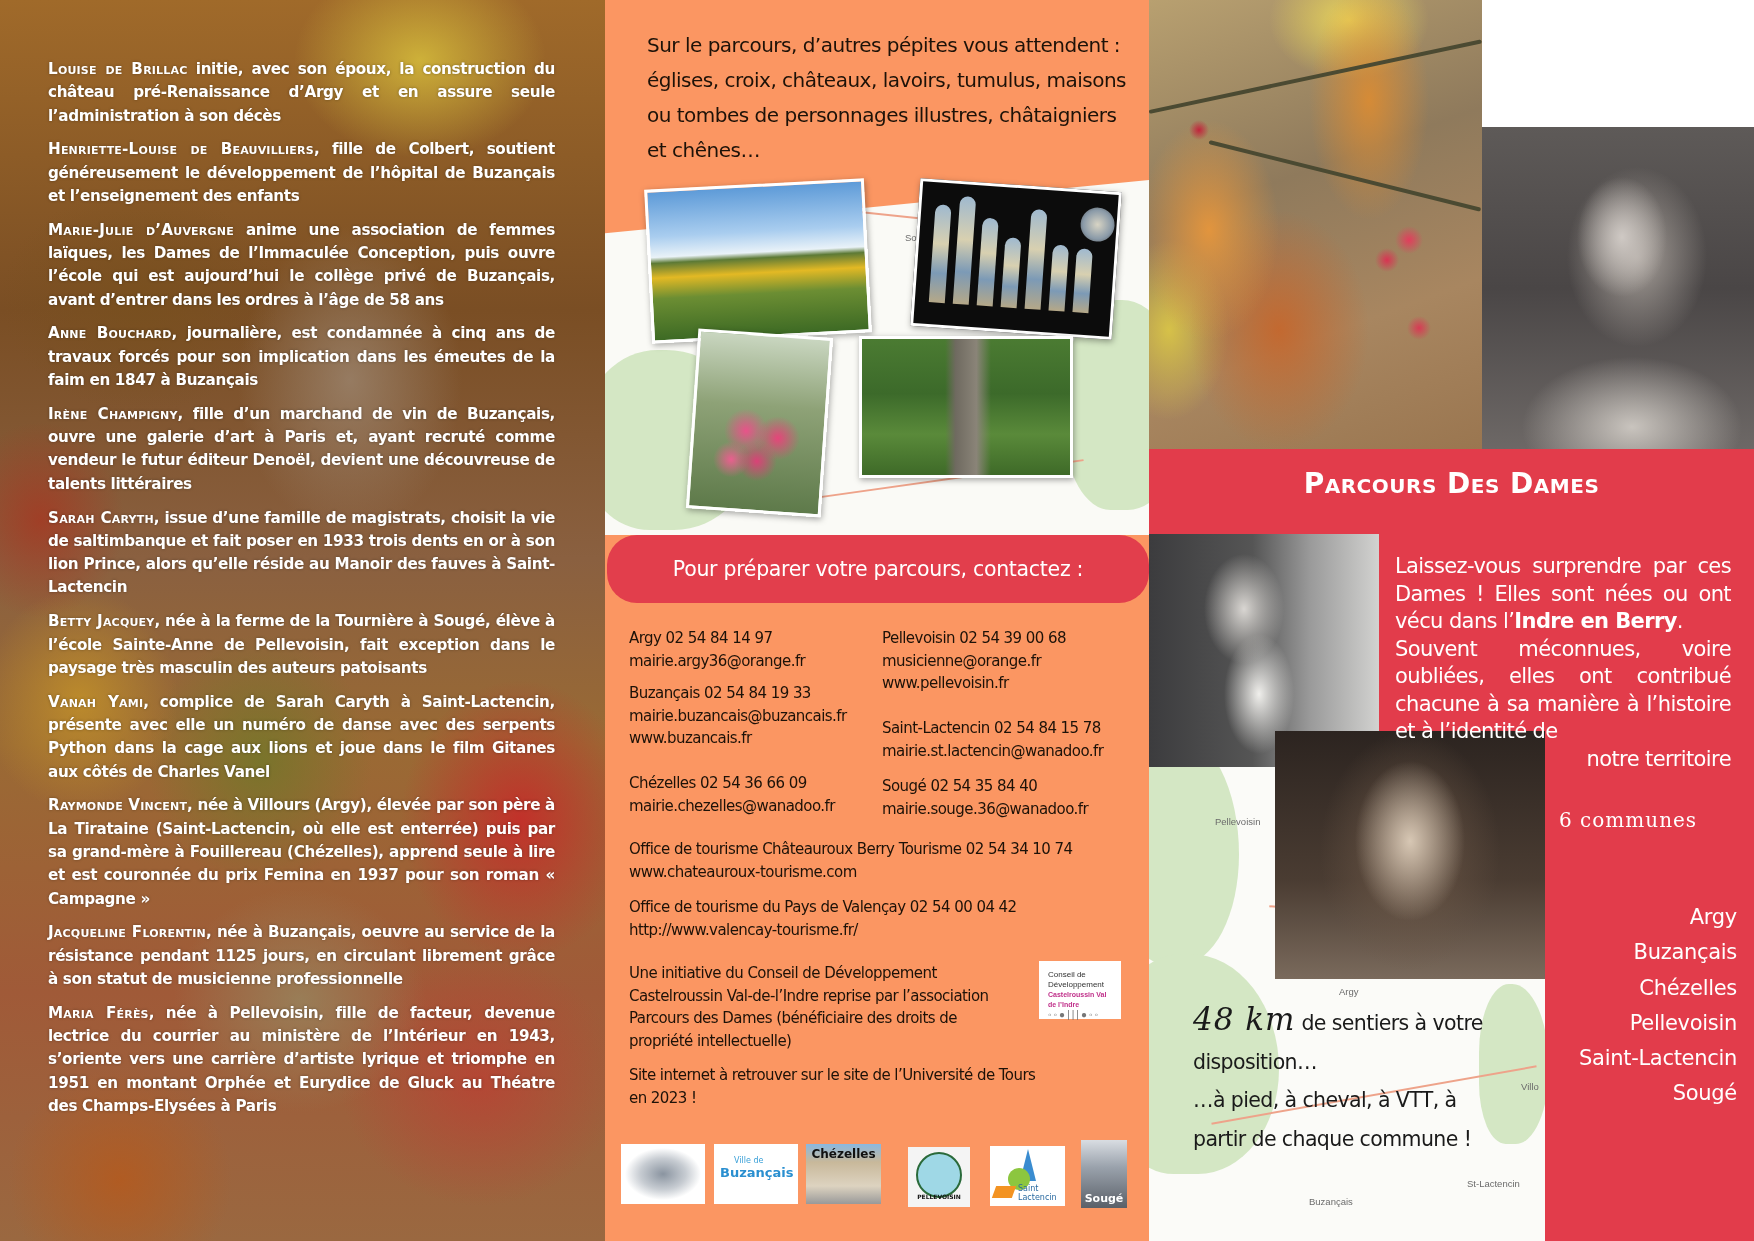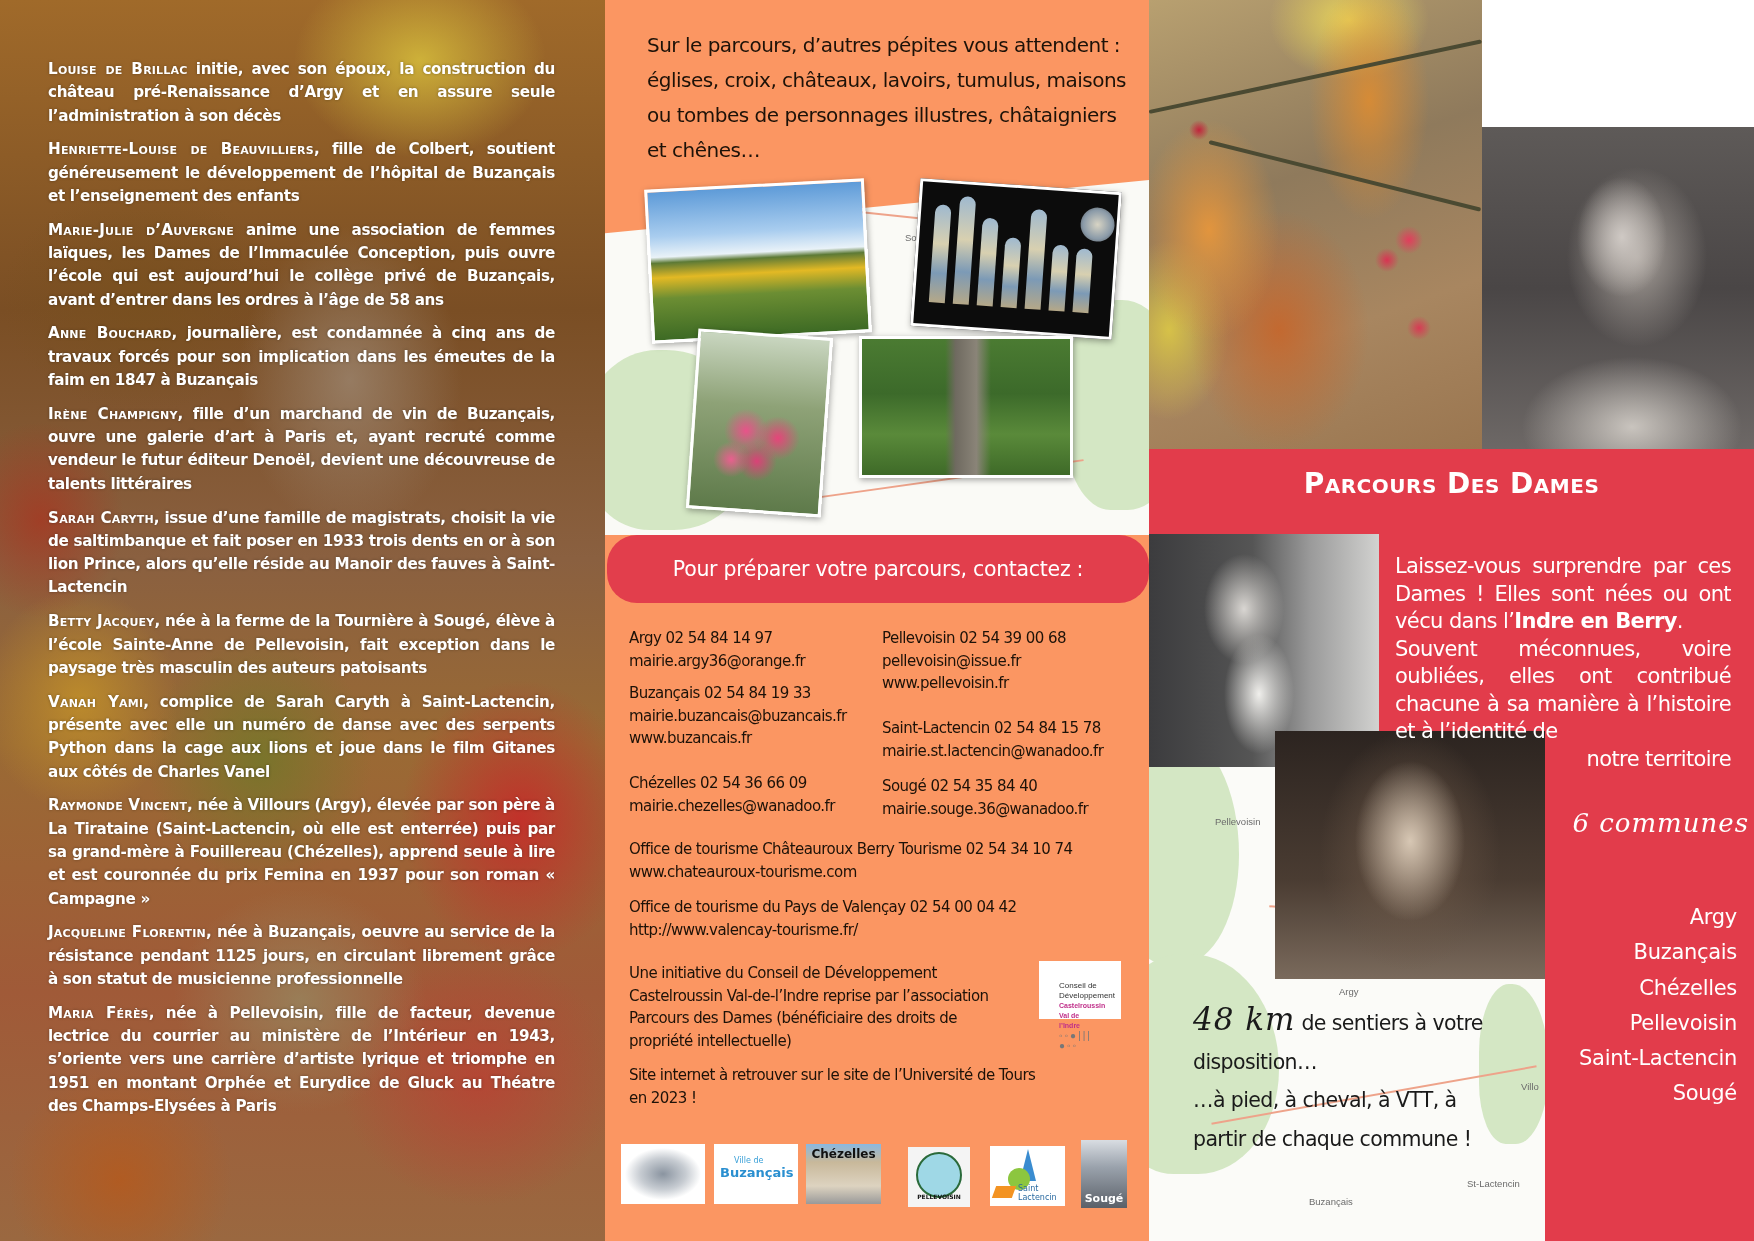--- a/index.html
+++ b/index.html
@@ -83,21 +83,21 @@
     color: #fff; font-family: "DejaVu Sans", sans-serif; font-size: 20.5px;
     display: flex; align-items: center; justify-content: center; letter-spacing: -0.3px;
   }
   .contacts {
     position: absolute; font-family: "DejaVu Sans", sans-serif; font-size: 15px; line-height: 22.5px;
     color: #1d1208; letter-spacing: -0.55px;
   }
   .contact-block { position: absolute; white-space: nowrap; }
   .cdev-logo {
     position: absolute; left: 434px; top: 961px; width: 82px; height: 58px; background: #fff;
-    font-size: 8px; line-height: 10px; padding: 20px; color: #333;
+    font-size: 8px; line-height: 10px; padding: 9px; color: #333;
   }
   .cdev-logo .pink { color: #c0308a; font-weight: bold; font-size: 7px; }
   .cdev-logo .dots { color: #777; letter-spacing: 2px; font-size: 10px; }
   .logos { position: absolute; left: 16px; top: 1140px; }
   .logo { position: absolute; background: #fff; overflow: hidden; font-family: "DejaVu Sans", sans-serif; }
 
   
   .panel-right { position: absolute; left: 1149px; top: 0; width: 605px; height: 1241px; background: #fff; overflow: hidden; }
   .autumn-photo {
     position: absolute; left: 0; top: 0; width: 333px; height: 449px;
@@ -156,22 +156,22 @@
       linear-gradient(180deg, #2c2420 0%, #4a3c32 60%, #7a6a5c 100%);
   }
   .intro-right {
     position: absolute; left: 246px; top: 553px; width: 336px;
     color: #fff; font-family: "DejaVu Sans", sans-serif; font-size: 21px; line-height: 27.5px;
     text-align: justify; letter-spacing: -0.6px;
   }
   .intro-right b { font-weight: bold; }
   .intro-last { text-align: right; display: block; }
   .communes-title {
-    position: absolute; left: 410px; top: 808px; width: 190px; text-align: right;
-    color: #fff; font-family: "DejaVu Serif", serif; font-style: italic; font-size: 26px; letter-spacing: 1px;
+    position: absolute; left: 410px; top: 808px; width: 190px; text-align: left;
+    color: #fff; font-family: "DejaVu Serif", serif; font-size: 20px; letter-spacing: 1px;
   }
   .communes-list {
     position: absolute; left: 400px; top: 900px; width: 188px; text-align: right;
     color: #fff; font-family: "DejaVu Sans", sans-serif; font-size: 21px; line-height: 35.3px; letter-spacing: -0.3px;
   }
   .km-text {
     position: absolute; left: 44px; top: 1000px; width: 320px;
     font-family: "DejaVu Sans", sans-serif; font-size: 20.5px; line-height: 38.5px; color: #1a1a1a; letter-spacing: -0.6px;
   }
   .km-big { font-family: "DejaVu Serif", serif; font-style: italic; font-size: 31px; letter-spacing: 1px; }
@@ -235,21 +235,21 @@
     </div>
     <div class="contact-block" style="left:0;top:145px;">
       <div>Chézelles 02 54 36 66 09</div>
       <div>mairie.chezelles@wanadoo.fr</div>
     </div>
   </div>
 
   <div class="contacts" style="left:277px;top:627px;">
     <div class="contact-block" style="left:0;top:0;">
       <div>Pellevoisin 02 54 39 00 68</div>
-      <div>pellevoisin@issue.fr</div>
+      <div>musicienne@orange.fr</div>
       <div>www.pellevoisin.fr</div>
     </div>
     <div class="contact-block" style="left:0;top:90px;">
       <div>Saint-Lactencin 02 54 84 15 78</div>
       <div>mairie.st.lactencin@wanadoo.fr</div>
     </div>
     <div class="contact-block" style="left:0;top:148px;">
       <div>Sougé 02 54 35 84 40</div>
       <div>mairie.souge.36@wanadoo.fr</div>
     </div>

